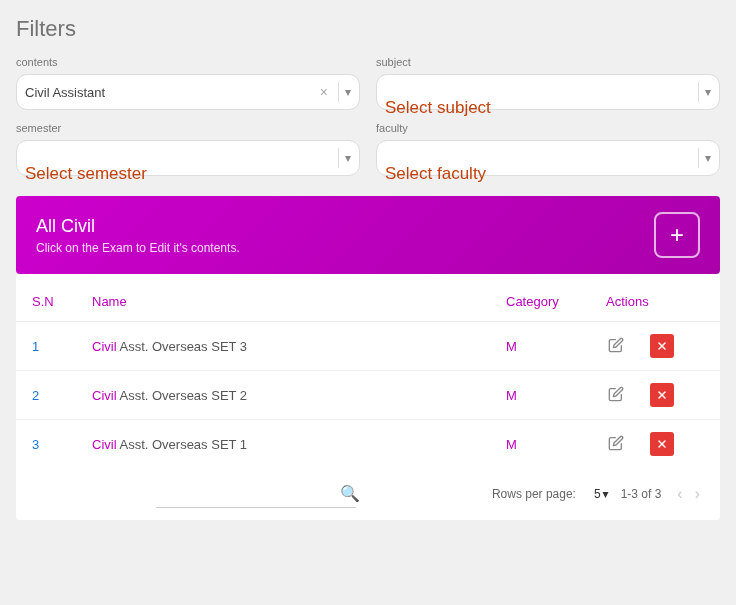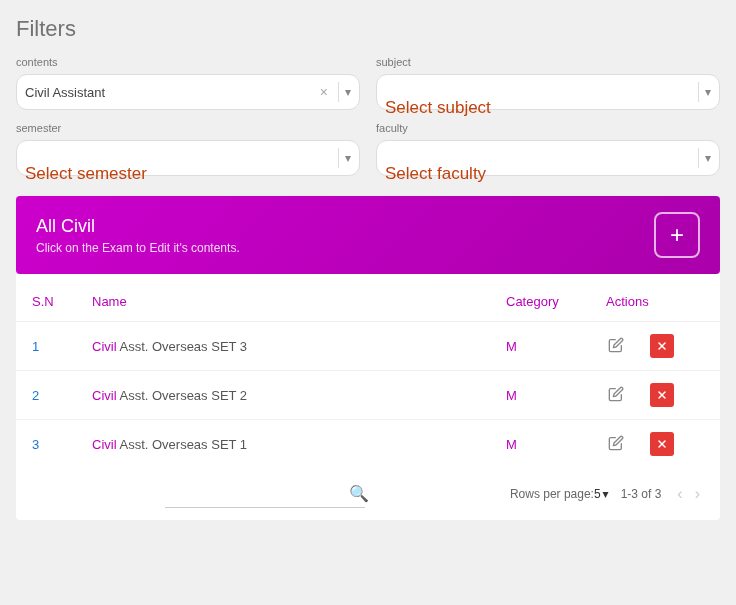--- a/index.html
+++ b/index.html
@@ -222,21 +222,21 @@
     .search-icon-btn {
       background: none;
       border: none;
       cursor: pointer;
       color: #888;
       font-size: 16px;
     }
     .rows-per-page {
       display: flex;
       align-items: center;
-      gap: 0;
+      gap: 18px;
       font-size: 12px;
       color: #666;
     }
     .rows-select {
       display: flex;
       align-items: center;
       gap: 2px;
       font-size: 12px;
       color: #333;
       cursor: pointer;

